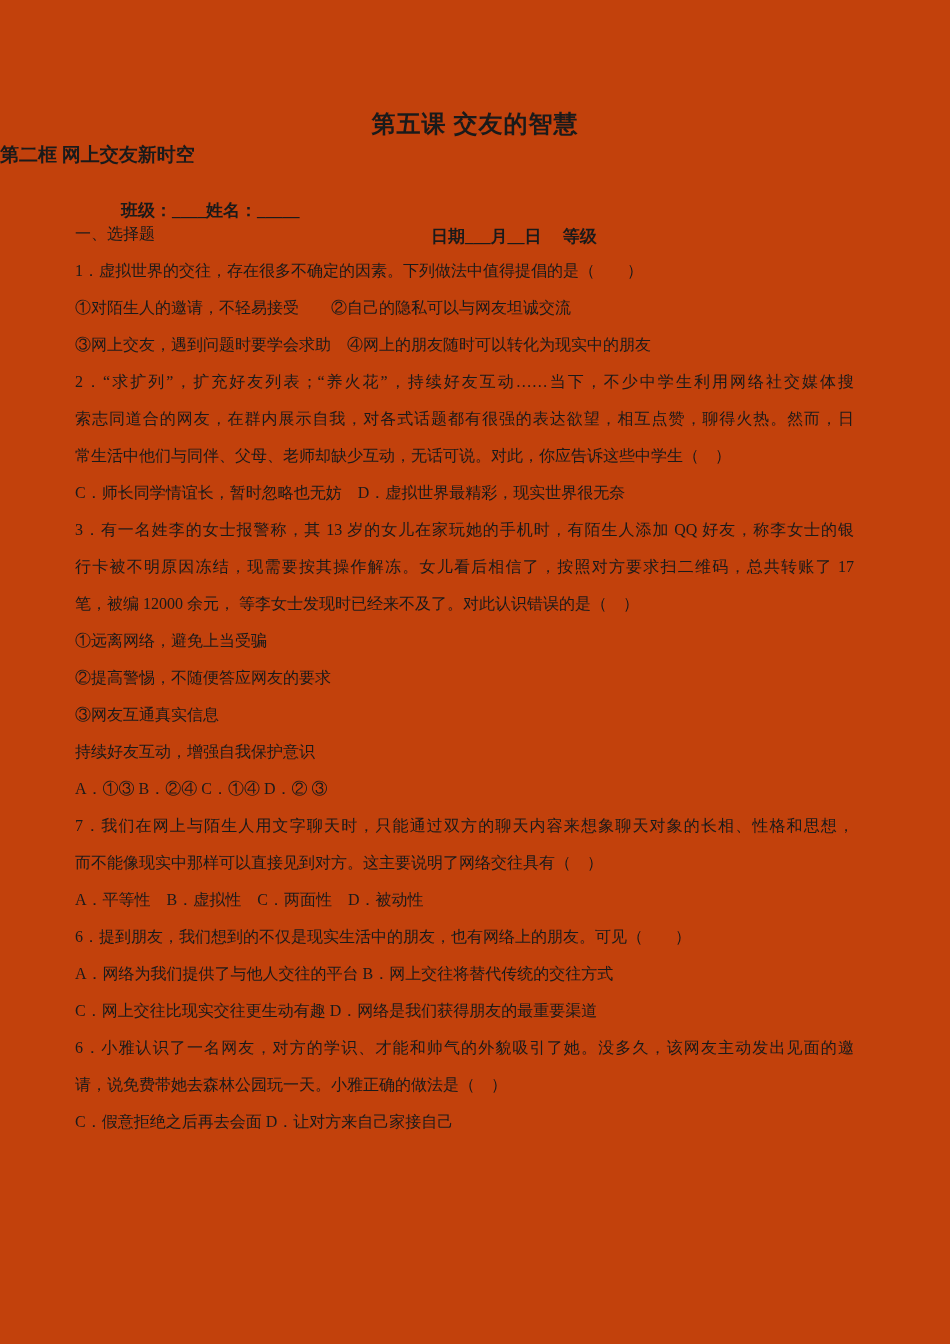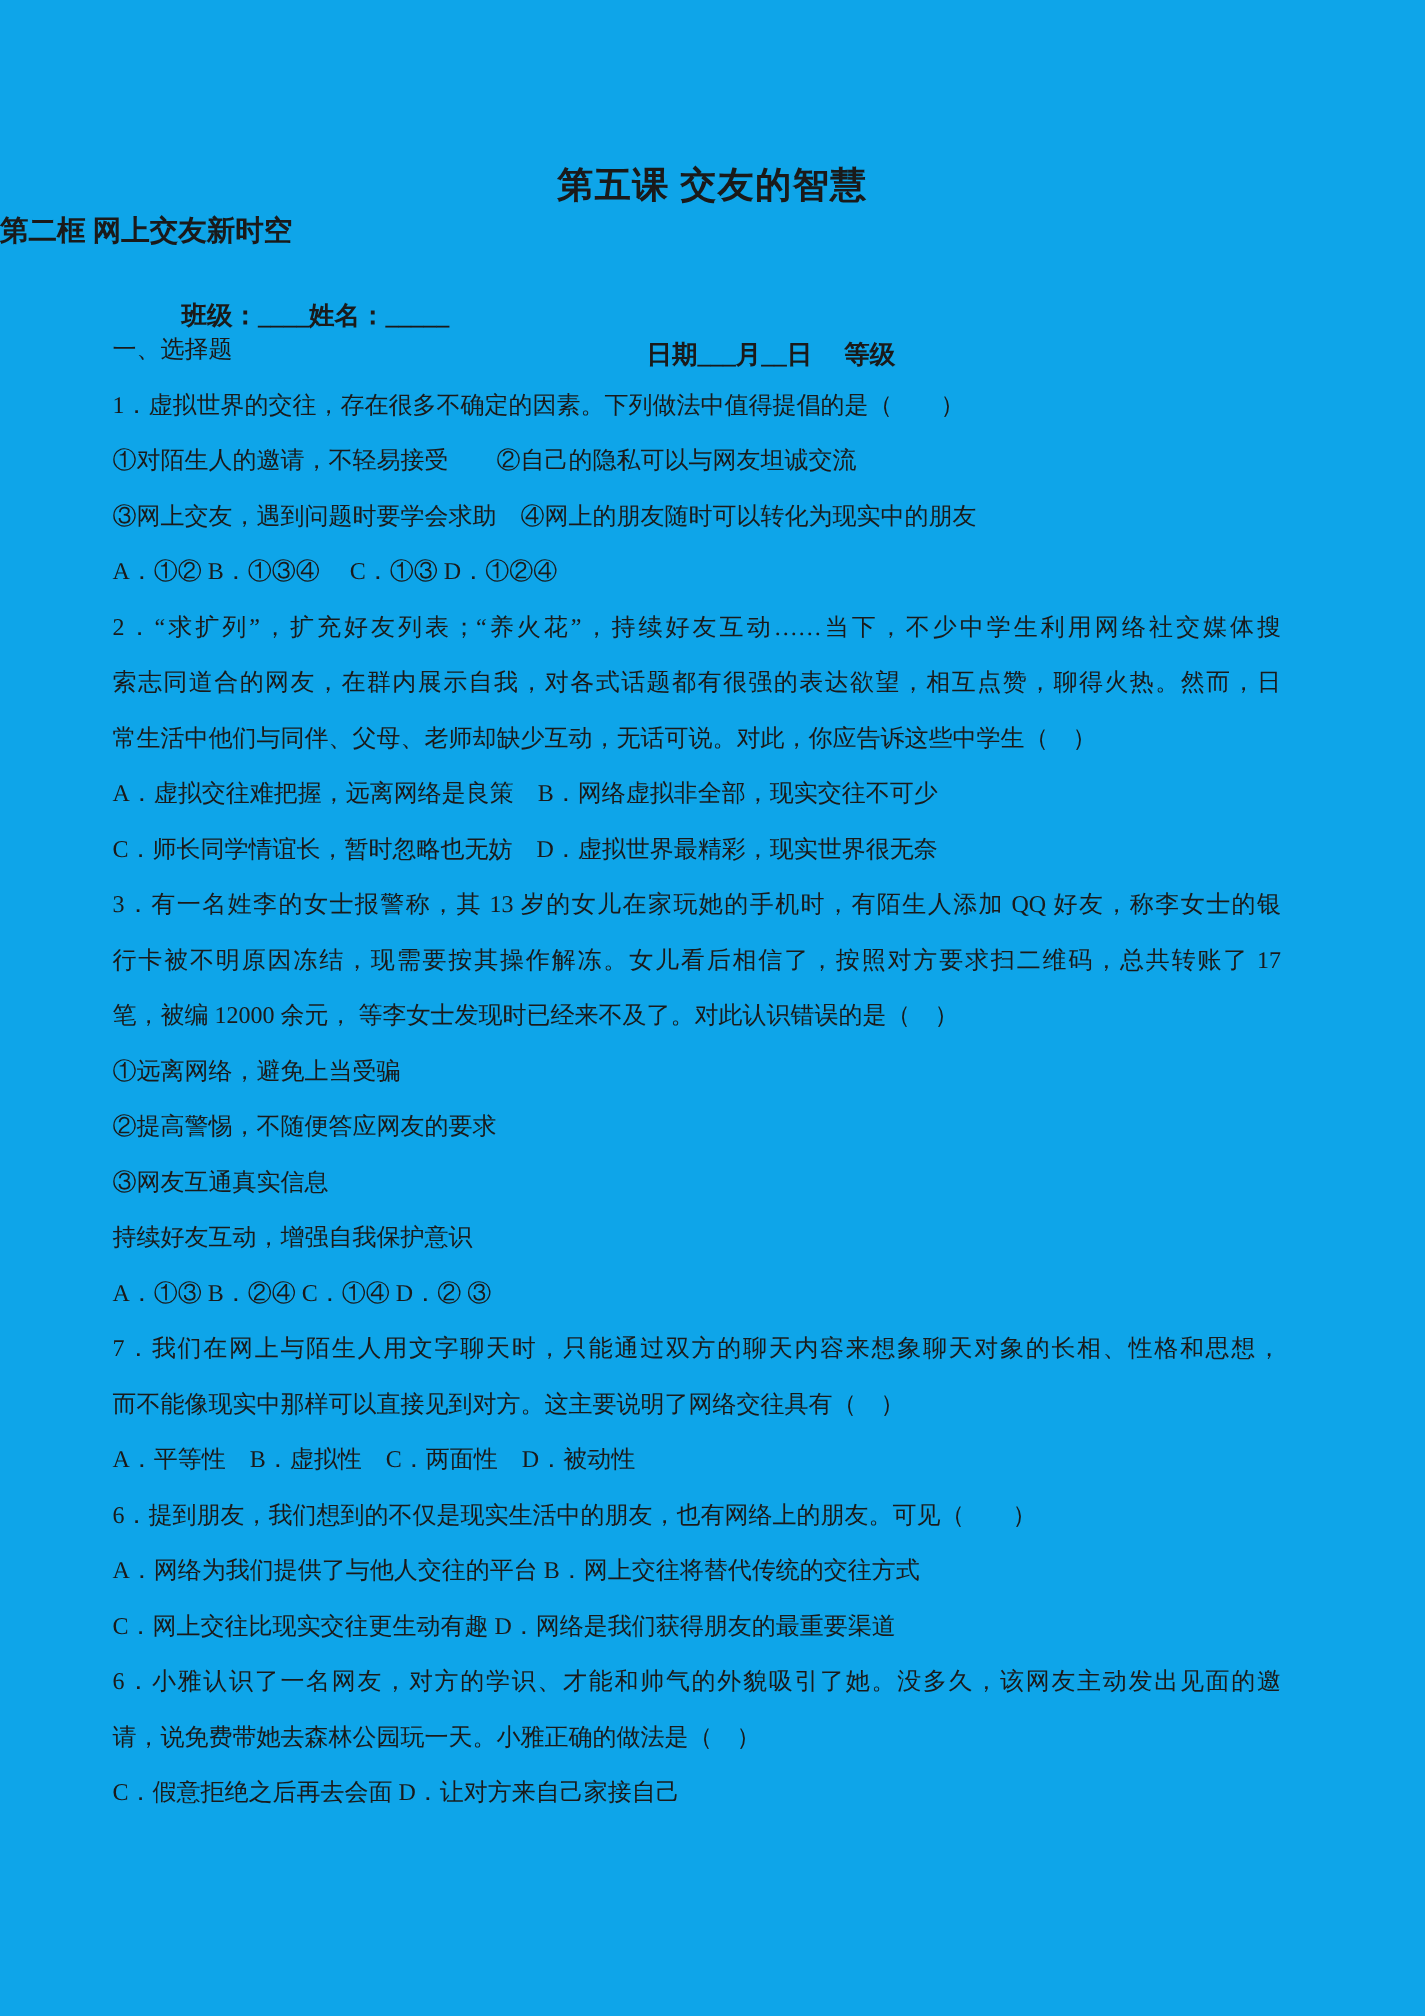--- a/index.html
+++ b/index.html
@@ -4,21 +4,21 @@
 <style>
   html, body {
     margin: 0;
     padding: 0;
     background: #ffffff;
   }
   .page {
     position: relative;
     width: 950px;
     height: 1344px;
-    background: #0ea5e9;
+    background: #c2410c;
     color: #1a1a1a;
     font-family: "Liberation Serif", "DejaVu Serif", serif;
     overflow: hidden;
   }
   .doc-title {
     position: absolute;
     top: 108px;
     left: 0;
     width: 100%;
     text-align: center;
@@ -88,27 +88,25 @@
     <span class="info-right">日期___月__日　 等级</span>
   </div>
 
   <div class="body-block">
     <div class="line">一、选择题</div>
     <div id="questions">
         <div>
           <div class="line">1．虚拟世界的交往，存在很多不确定的因素。下列做法中值得提倡的是（　　）</div>
           <div class="line">①对陌生人的邀请，不轻易接受　　②自己的隐私可以与网友坦诚交流</div>
           <div class="line">③网上交友，遇到问题时要学会求助　④网上的朋友随时可以转化为现实中的朋友</div>
-          <div class="line">A．①② B．①③④　 C．①③ D．①②④</div>
         </div>
         <div>
           <div class="line just">2．“求扩列”，扩充好友列表；“养火花”，持续好友互动……当下，不少中学生利用网络社交媒体搜</div>
           <div class="line just">索志同道合的网友，在群内展示自我，对各式话题都有很强的表达欲望，相互点赞，聊得火热。然而，日</div>
           <div class="line">常生活中他们与同伴、父母、老师却缺少互动，无话可说。对此，你应告诉这些中学生（　）</div>
-          <div class="line">A．虚拟交往难把握，远离网络是良策　B．网络虚拟非全部，现实交往不可少</div>
           <div class="line">C．师长同学情谊长，暂时忽略也无妨　D．虚拟世界最精彩，现实世界很无奈</div>
         </div>
         <div>
           <div class="line just">3．有一名姓李的女士报警称，其 13 岁的女儿在家玩她的手机时，有陌生人添加 QQ 好友，称李女士的银</div>
           <div class="line just">行卡被不明原因冻结，现需要按其操作解冻。女儿看后相信了，按照对方要求扫二维码，总共转账了 17</div>
           <div class="line">笔，被编 12000 余元， 等李女士发现时已经来不及了。对此认识错误的是（　）</div>
           <div class="line">①远离网络，避免上当受骗</div>
           <div class="line">②提高警惕，不随便答应网友的要求</div>
           <div class="line">③网友互通真实信息</div>
           <div class="line">持续好友互动，增强自我保护意识</div>

